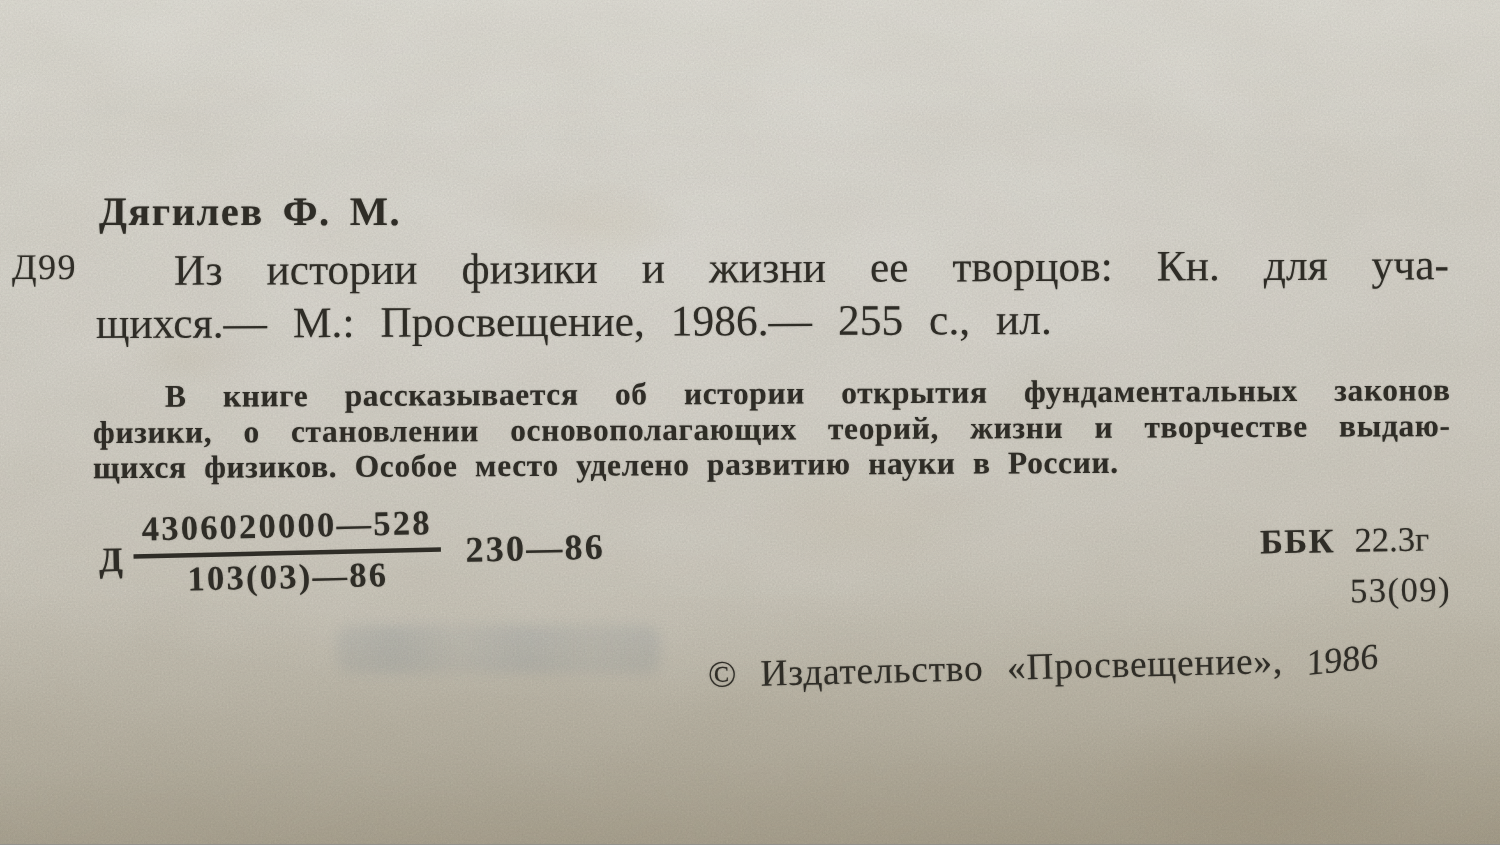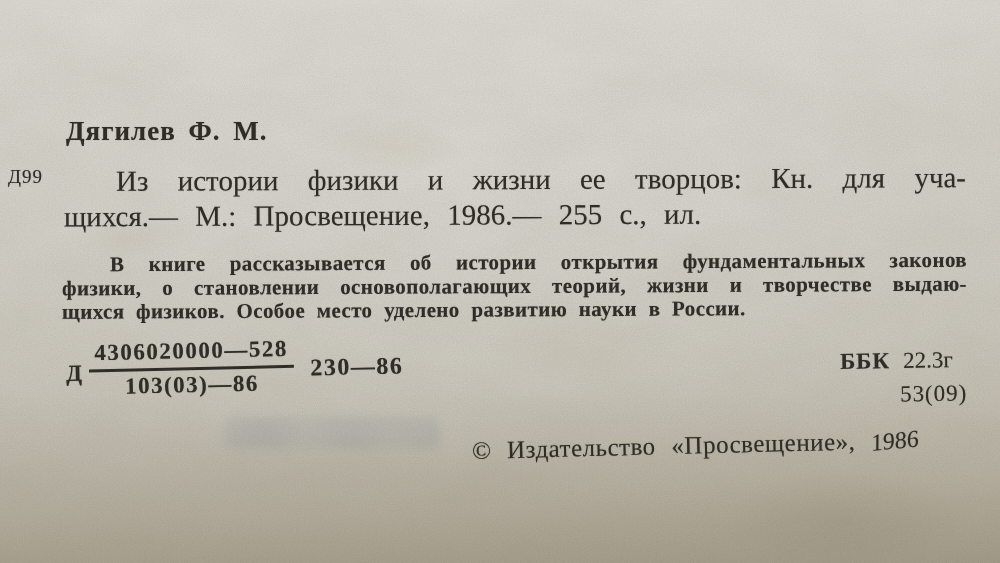--- a/index.html
+++ b/index.html
@@ -22,22 +22,22 @@
   }
   .vignette{
     z-index:2;pointer-events:none;
     background:
       radial-gradient(125% 135% at 50% 38%, rgba(0,0,0,0) 58%, rgba(70,62,44,0.16) 100%),
       linear-gradient(to bottom, rgba(255,255,255,0.10) 0%, rgba(255,255,255,0) 18%, rgba(0,0,0,0) 70%, rgba(80,66,42,0.14) 100%);
   }
   .content{position:absolute;inset:0;z-index:3;color:#2f2d27;}
   .txt{position:absolute;white-space:nowrap;text-shadow:0 0 1px rgba(43,40,33,0.40);}
 
-  .author{left:66px;top:116px;font-size:27px;font-weight:bold;letter-spacing:1px;word-spacing:5px;}
-  .d99{left:8px;top:166px;font-size:19px;letter-spacing:1px;}
+  .author{left:66px;top:126px;font-size:27px;font-weight:bold;letter-spacing:1px;word-spacing:5px;}
+  .d99{left:8px;top:166px;font-size:24px;letter-spacing:1px;}
   .title1{left:116px;top:163px;width:850px;font-size:29px;white-space:normal;
           text-align:justify;text-align-last:justify;transform:rotate(-0.25deg);}
   .title2{left:64px;top:199px;font-size:29px;word-spacing:10px;transform:rotate(-0.25deg);}
 
   .ann{font-size:21px;font-weight:bold;letter-spacing:0.4px;transform:rotate(-0.3deg);}
   .ann1{left:110px;top:250px;width:857px;white-space:normal;text-align:justify;text-align-last:justify;}
   .ann2{left:62px;top:274px;width:905px;white-space:normal;text-align:justify;text-align-last:justify;}
   .ann3{left:62px;top:298px;word-spacing:6px;}
 
   .catalog{left:66px;top:341px;display:flex;align-items:center;font-weight:bold;

